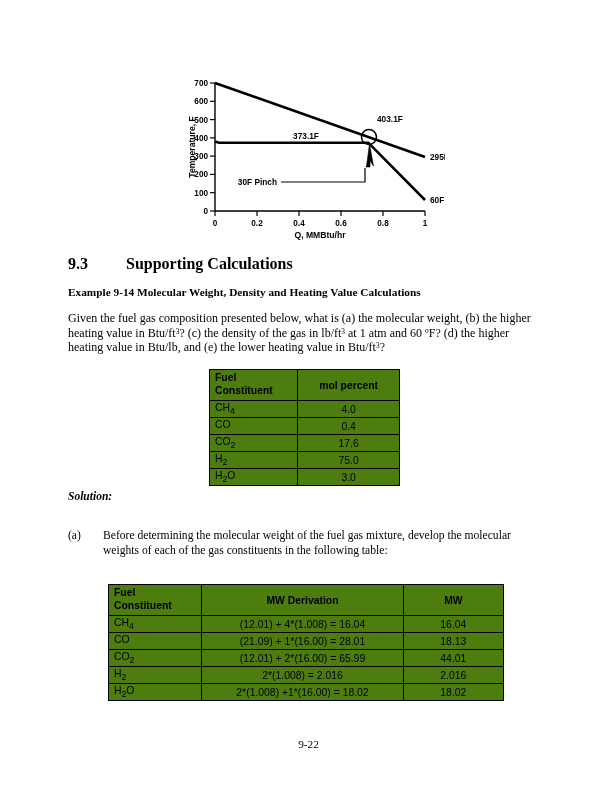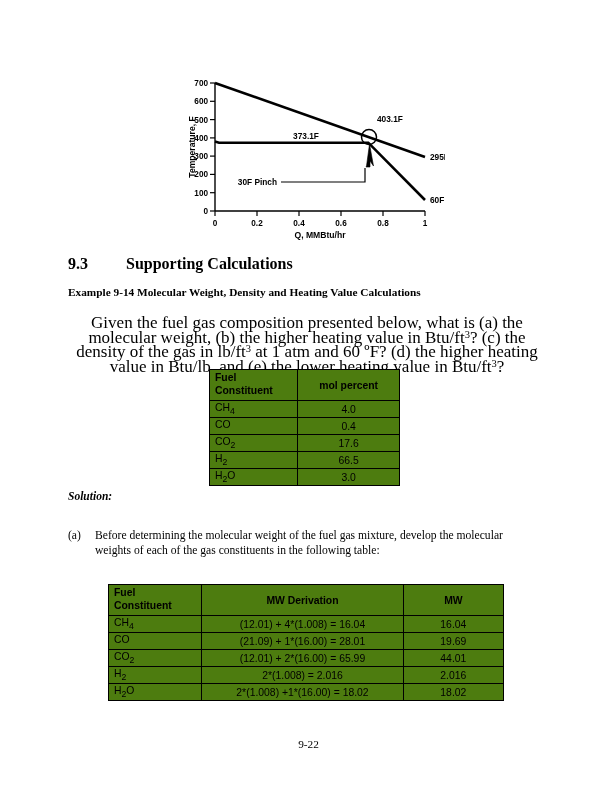--- a/index.html
+++ b/index.html
@@ -46,23 +46,23 @@
     top: 286px;
     font-size: 11.3px;
     font-weight: bold;
     font-family: "Liberation Serif", serif;
   }
 
   .para {
     position: absolute;
     left: 68px;
     width: 478px;
-    font-size: 17px;
+    font-size: 12px;
     line-height: 14.6px;
-    text-align: center;
+    text-align: left;
     font-family: "Liberation Serif", serif;
   }
   #intro-para { top: 299px; }
 
   sup {
     font-size: 0.62em;
     vertical-align: 0.46em;
     line-height: 0;
   }
 
@@ -85,21 +85,21 @@
     line-height: 14.6px;
     font-family: "Liberation Serif", serif;
   }
   #solution-a .item-marker {
     position: absolute;
     left: 0;
     top: 0;
   }
   #solution-a .item-body {
     display: block;
-    margin-left: 27px;
+    margin-left: 35px;
   }
 
   
   table.doc-table {
     position: absolute;
     border-collapse: collapse;
     font-family: "Liberation Sans", sans-serif;
     font-size: 10.4px;
     background: #4d7c0f;
   }
@@ -247,21 +247,21 @@
     <tr>
       <td class="cell-left"><span>CO</span><sub></sub><span></span></td>
       <td class="cell-cent">0.4</td>
     </tr>
     <tr>
       <td class="cell-left"><span>CO</span><sub>2</sub><span></span></td>
       <td class="cell-cent">17.6</td>
     </tr>
     <tr>
       <td class="cell-left"><span>H</span><sub>2</sub><span></span></td>
-      <td class="cell-cent">66.5</td>
+      <td class="cell-cent">75.0</td>
     </tr>
     <tr>
       <td class="cell-left"><span>H</span><sub>2</sub><span>O</span></td>
       <td class="cell-cent">3.0</td>
     </tr>
   </tbody>
 </table>
 
 <div class="solution-label">Solution:</div>
 
@@ -283,21 +283,21 @@
   </thead>
   <tbody>
     <tr>
       <td class="cell-left"><span>CH</span><sub>4</sub><span></span></td>
       <td class="cell-cent">(12.01) + 4*(1.008) = 16.04</td>
       <td class="cell-cent">16.04</td>
     </tr>
     <tr>
       <td class="cell-left"><span>CO</span><sub></sub><span></span></td>
       <td class="cell-cent">(21.09) + 1*(16.00) = 28.01</td>
-      <td class="cell-cent">19.69</td>
+      <td class="cell-cent">18.13</td>
     </tr>
     <tr>
       <td class="cell-left"><span>CO</span><sub>2</sub><span></span></td>
       <td class="cell-cent">(12.01) + 2*(16.00) = 65.99</td>
       <td class="cell-cent">44.01</td>
     </tr>
     <tr>
       <td class="cell-left"><span>H</span><sub>2</sub><span></span></td>
       <td class="cell-cent">2*(1.008) = 2.016</td>
       <td class="cell-cent">2.016</td>

